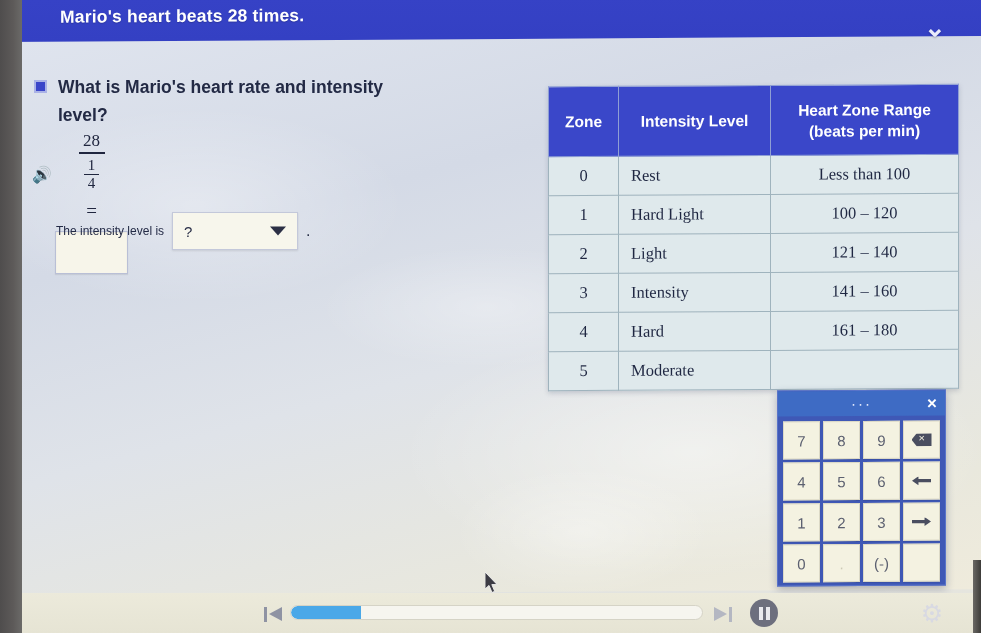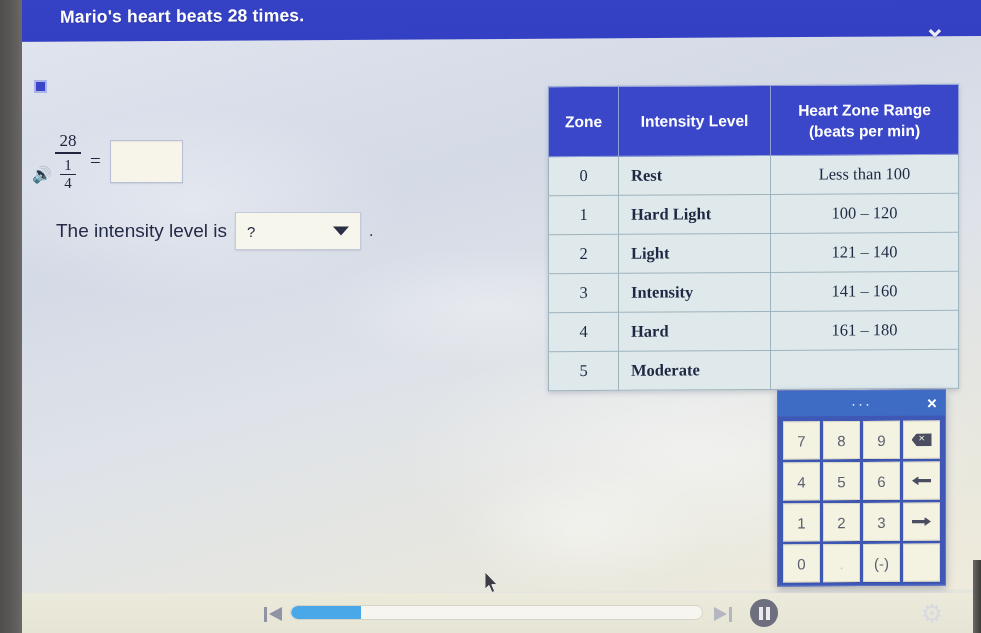--- a/index.html
+++ b/index.html
@@ -82,21 +82,21 @@
     position: absolute; left: 34px; top: 80px;
     width: 13px; height: 13px; background: #3a45c9;
     border: 2px solid #aab2e6;
   }
   #qtext {
     position: absolute; left: 58px; top: 73px; width: 330px;
     color: #232a45; font-size: 17.5px; font-weight: bold; line-height: 28px;
   }
   #eqrow {
     position: absolute; left: 55px; top: 132px;
-    display: flex; align-items: center; gap: 9px;
+    display: flex; align-items: center; gap: 9px; flex-direction: column;
   }
   .frac {
     display: inline-flex; flex-direction: column; align-items: center;
     font-size: 17px; color: #20263f;
     font-family: "Liberation Serif", serif;
   }
   .frac .num { padding: 0 4px; line-height: 18px; }
   .frac .bar { width: 100%; min-width: 26px; height: 1.6px; background: #20263f; margin: 2px 0; }
   .frac .den { padding: 0 4px; line-height: 18px; }
   .frac-small { font-size: 15px; }
@@ -115,21 +115,21 @@
     font-weight: normal;
   }
   #speaker-icon {
     position: absolute; left: 32px; top: 167px;
     color: #3a45c9; font-size: 16px; line-height: 1;
   }
   #intensity-row {
     position: absolute; left: 56px; top: 212px;
     display: flex; align-items: center; gap: 8px;
   }
-  #intensity-label { font-size: 19px; color: #242b46; }
+  #intensity-label { font-size: 12px; color: #242b46; }
   #intensity-select {
     position: relative;
     width: 126px; height: 38px;
     background: #f7f6ec;
     border: 1.5px solid #c3c8da;
     box-shadow: 0 1px 2px rgba(0,0,0,.10);
     display: flex; align-items: center;
   }
   #intensity-value { font-size: 15px; color: #2a2f48; padding-left: 11px; }
   #intensity-caret {
@@ -166,21 +166,21 @@
   #zone-table thead th.col-level { width: 152px; }
   #zone-table thead th.col-range { width: 188px; }
   #zone-table tbody td {
     background: #dfe9ec;
     color: #1f2742;
     font-size: 16.5px;
     height: 39px;
     padding: 2px 8px;
   }
   #zone-table tbody td.c-zone { text-align: center; width: 70px; }
-  #zone-table tbody td.c-level { text-align: left; padding-left: 12px; font-weight: bold; }
+  #zone-table tbody td.c-level { text-align: left; padding-left: 12px; }
   #zone-table tbody td.c-range { text-align: center; }
 
   
   #keypad {
     position: absolute; left: 777px; top: 390px;
     width: 169px; height: 196px;
     background: #3f58b6;
     border: 1px solid #5a74c9;
     box-shadow: 0 3px 8px rgba(40,50,90,.33);
     transform: skewY(-0.35deg);
@@ -296,20 +296,21 @@
     <div id="banner-inner">
       <div id="banner-title">Mario's heart beats 28 times.</div>
       <div id="banner-page">4</div>
       <div id="banner-chevron">⌄</div>
     </div>
   </div>
 
   <div id="content">
 
     <div id="qbullet"></div>
+    <div id="qtext">What is Mario's heart rate and intensity level?</div>
 
     <div id="eqrow">
       <span class="frac">
         <span class="num">28</span>
         <span class="bar"></span>
         <span class="den">
           <span class="frac frac-small">
             <span class="num">1</span>
             <span class="bar"></span>
             <span class="den">4</span>

